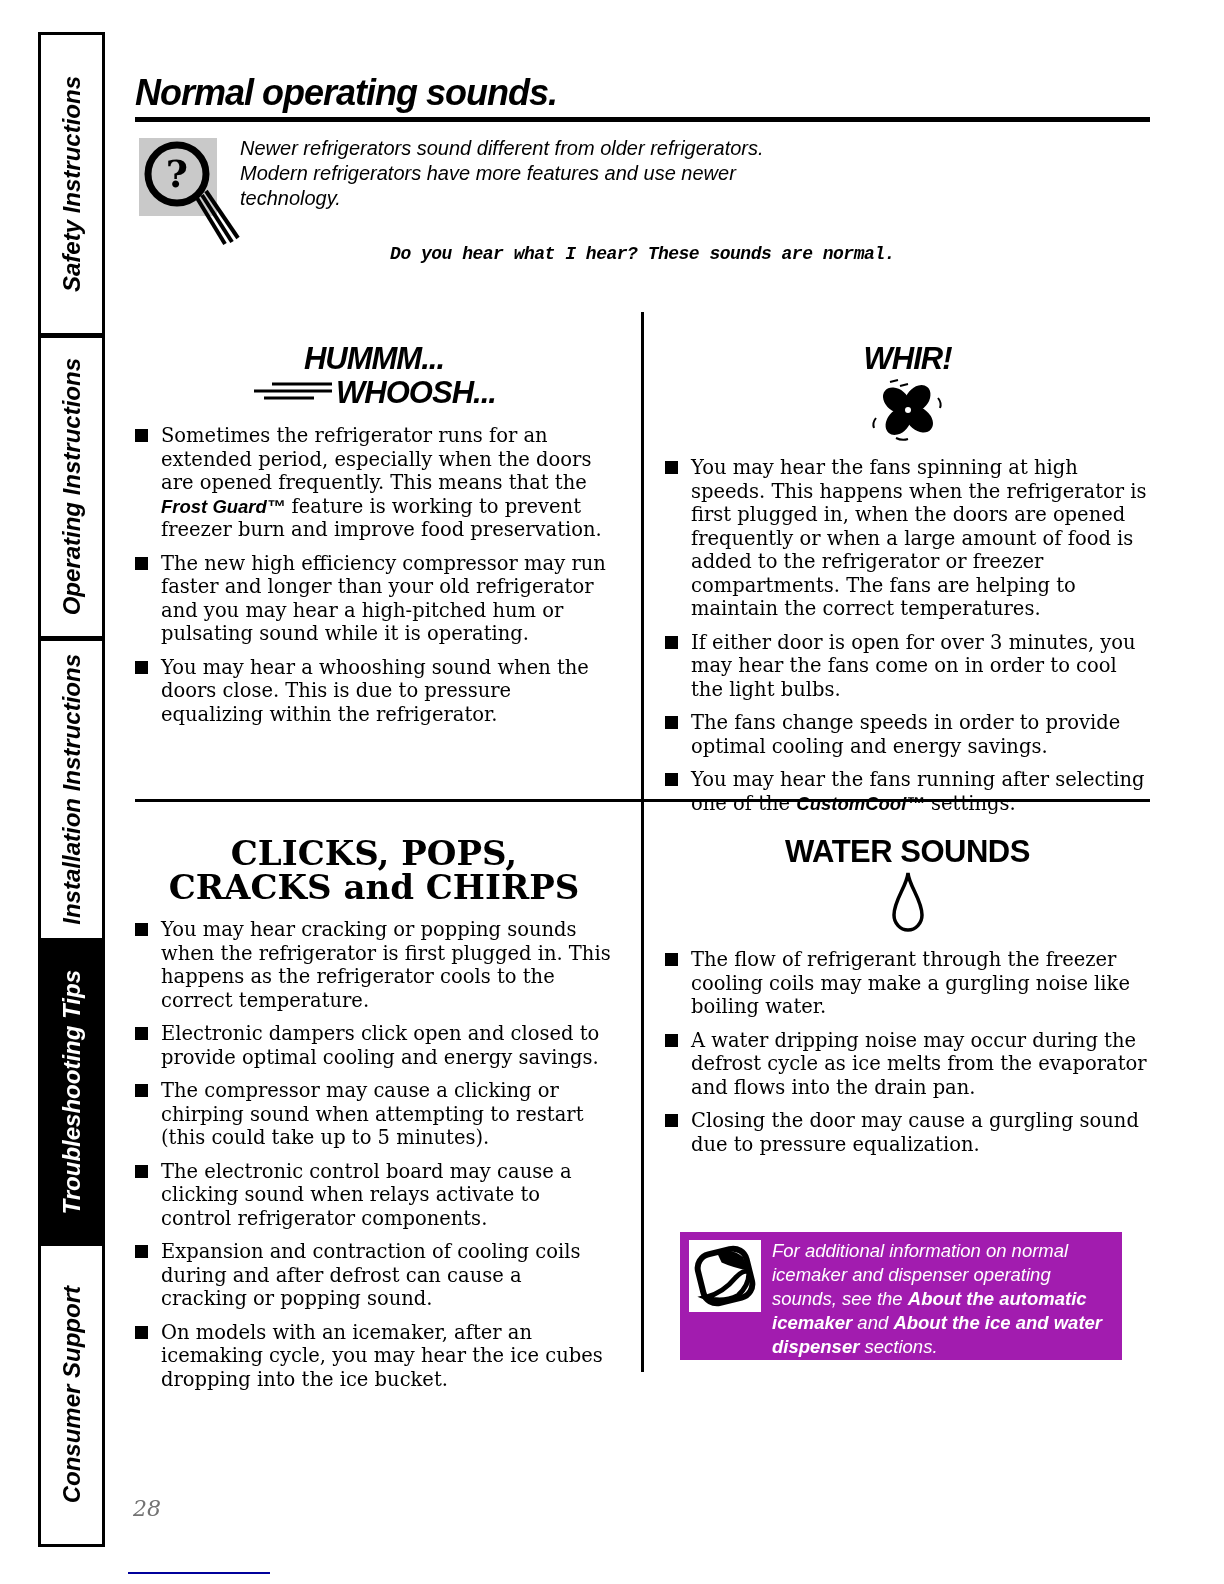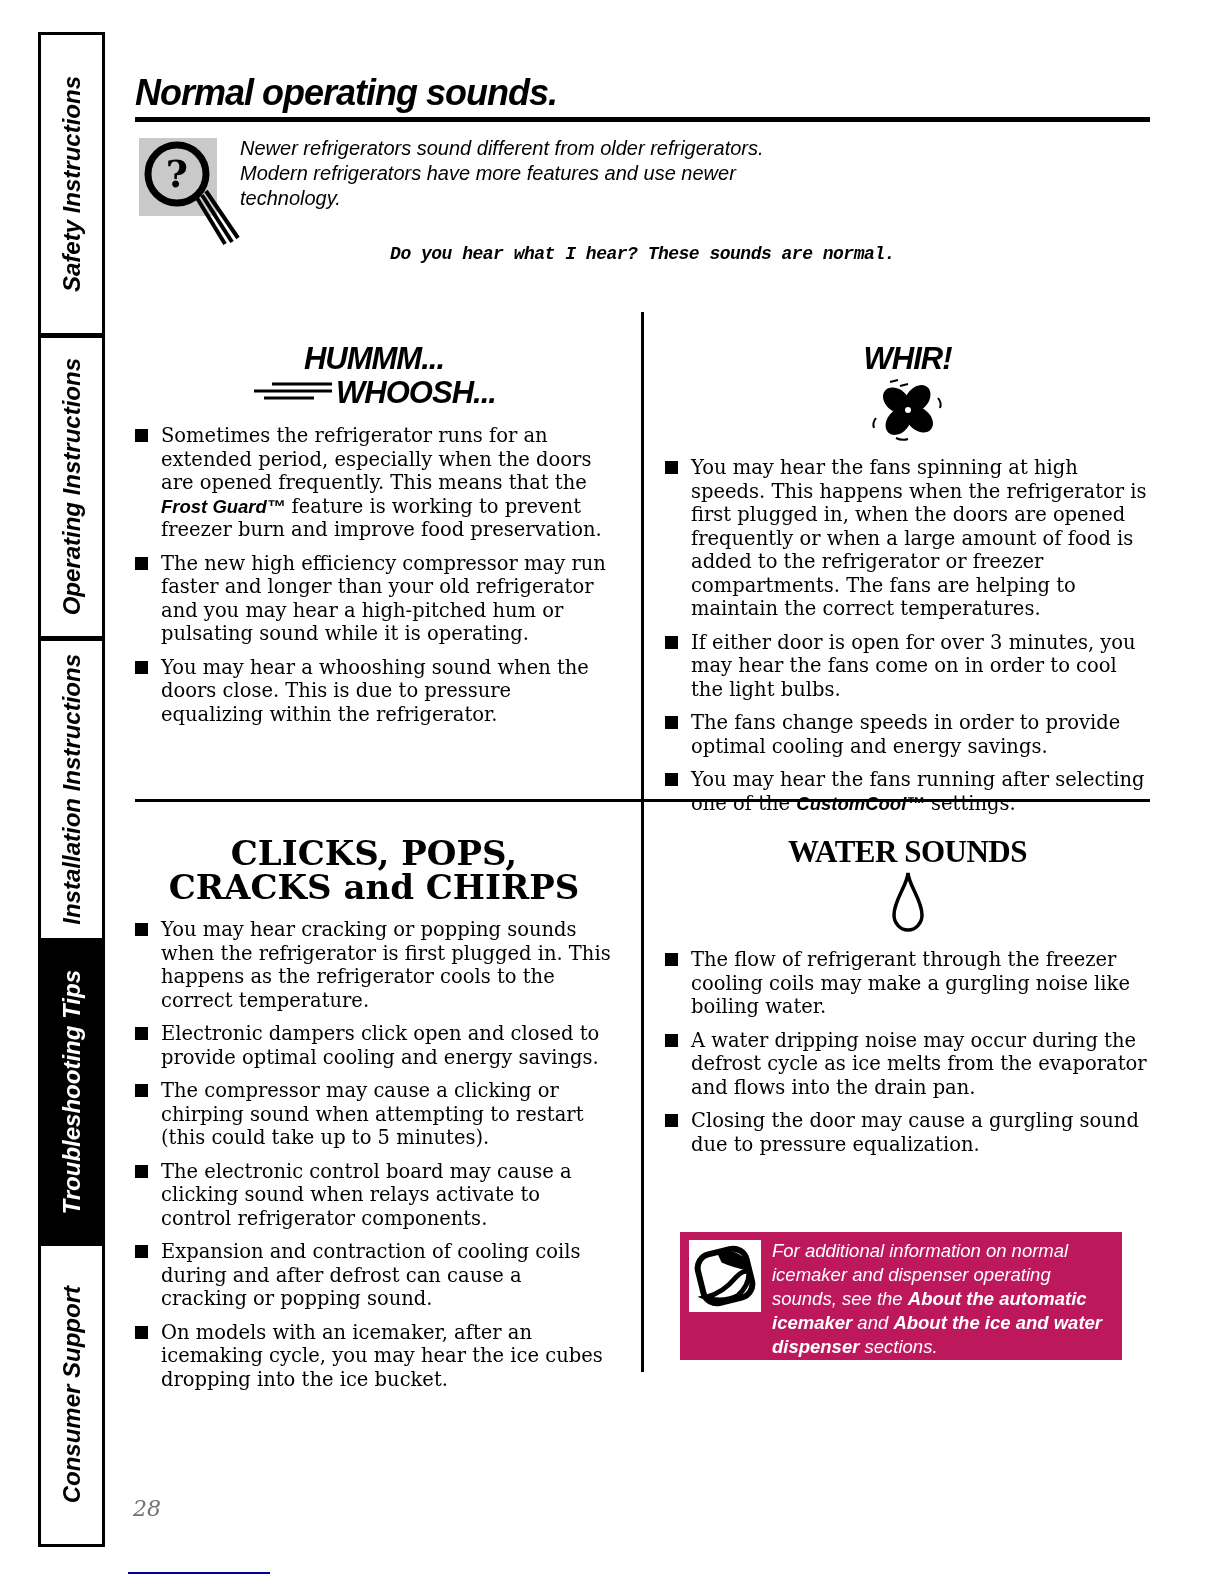--- a/index.html
+++ b/index.html
@@ -62,41 +62,41 @@
     text-align:center; font-family:"Liberation Sans", sans-serif;
     font-weight:bold; font-style:italic; font-size:31px; letter-spacing:-1px;
     line-height:34px;
   }
   .whoosh-row { display:flex; align-items:center; justify-content:center; gap:2px; }
   .serif-head {
     text-align:center; font-family:"DejaVu Serif", serif; font-weight:bold;
     font-size:34px; line-height:34px; letter-spacing:0px;
   }
   .caps-head {
-    text-align:center; font-family:Liberation Serif, serif; font-weight:bold;
+    text-align:center; font-family:Liberation Sans, sans-serif; font-weight:bold;
     font-size:31px; letter-spacing:-0.5px;
   }
   .icon-row { display:flex; justify-content:center; }
 
   ul.bullets { list-style:none; margin-top:14px; }
   ul.bullets li { display:flex; margin-bottom:10px; }
   .sq {
     flex:0 0 auto; width:13px; height:13px; background:#000;
     margin-right:13px; margin-top:5px;
   }
   .btxt { font-size:19.5px; line-height:23.5px; font-family:"DejaVu Serif", serif; }
   .brand {
     font-family:"Liberation Sans", sans-serif; font-weight:bold; font-style:italic;
     font-size:18.5px;
   }
 
   
   .note-box {
     position:absolute; left:545px; top:1228px; width:442px; height:128px;
-    background:#be185d; color:#fff;
+    background:#a21caf; color:#fff;
   }
   .note-cube {
     position:absolute; left:9px; top:8px; width:72px; height:72px; background:#fff;
   }
   .note-text {
     position:absolute; left:92px; top:7px; width:340px;
     font-family:"Liberation Sans", sans-serif; font-style:italic;
     font-size:18.5px; line-height:24px; color:#fff;
   }
   .note-text .brand { color:#fff; font-size:18.5px; }

